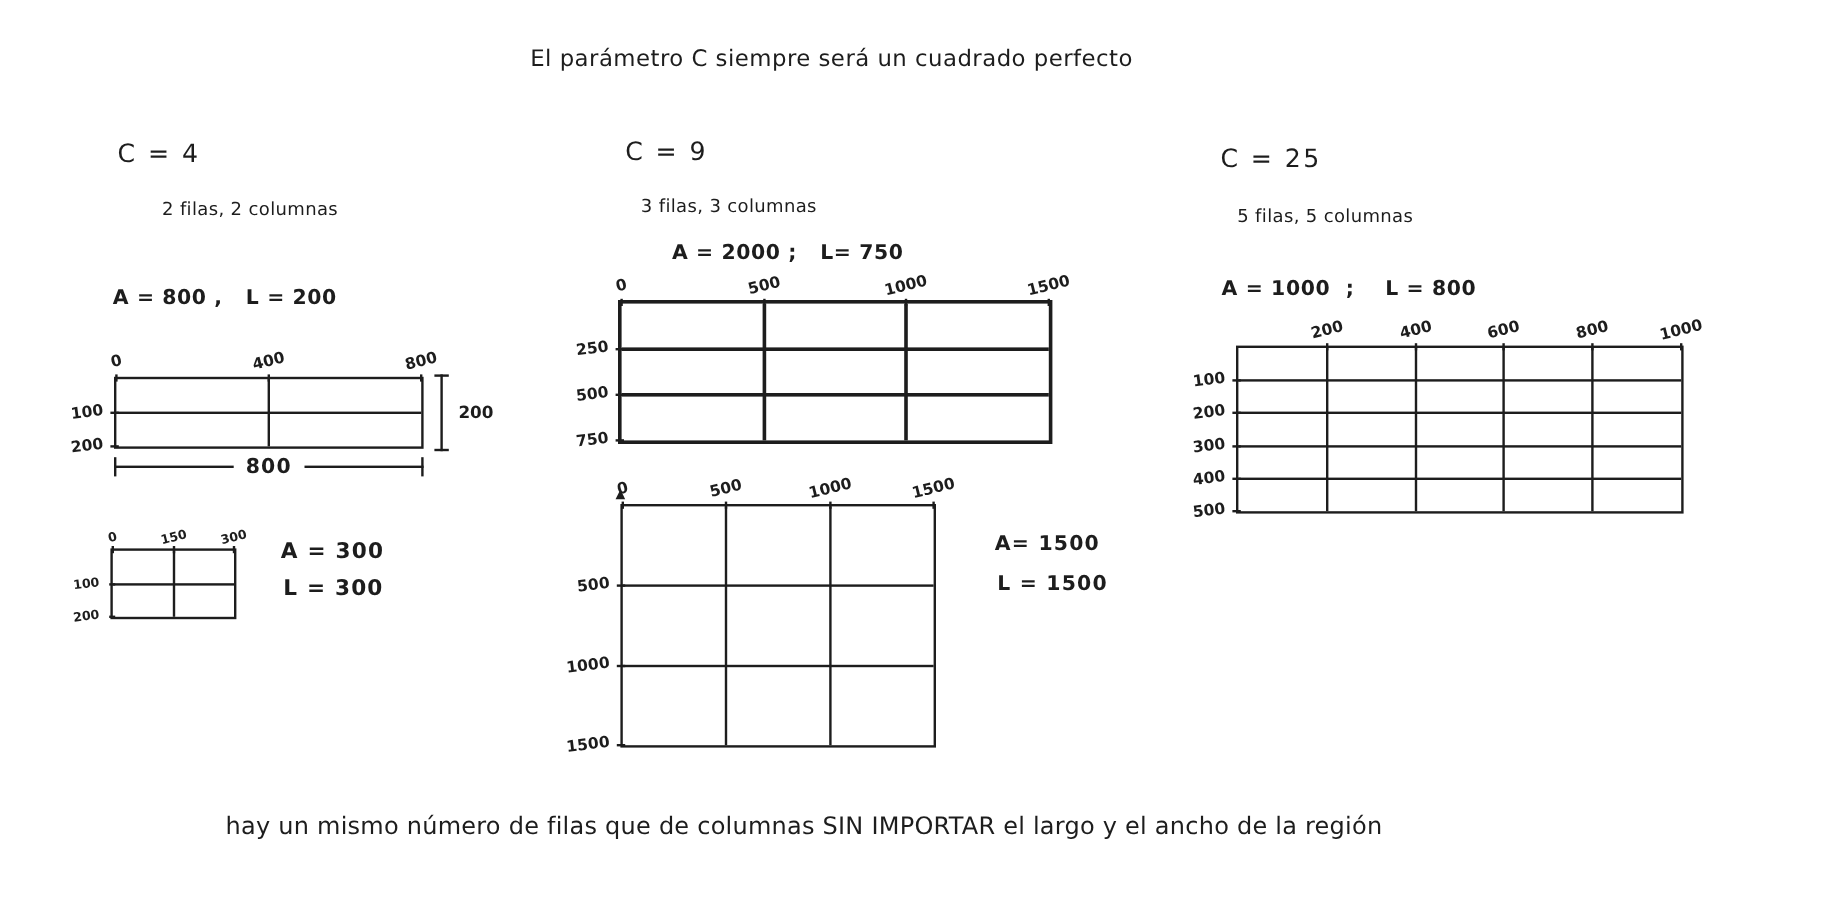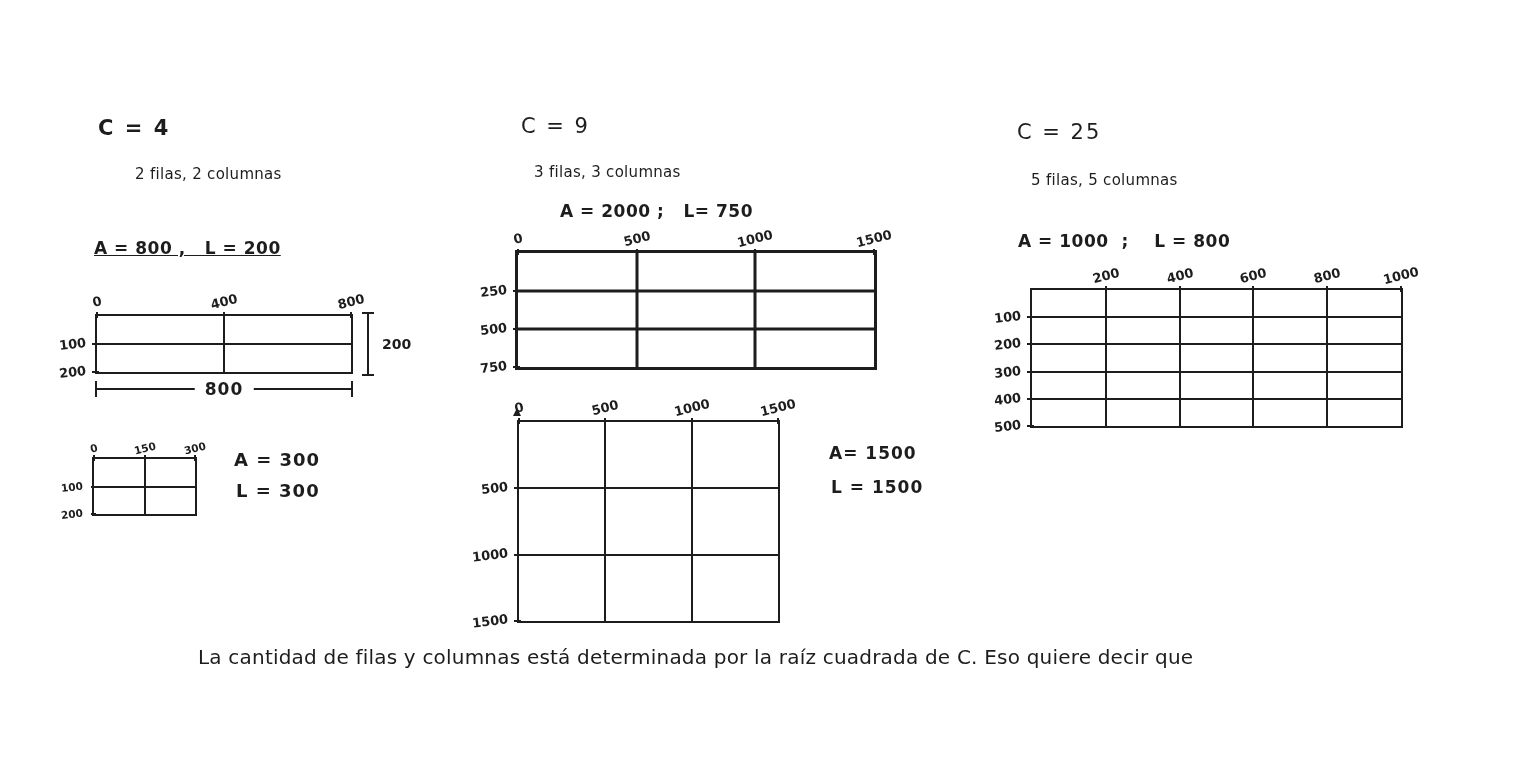--- a/index.html
+++ b/index.html
@@ -105,24 +105,25 @@
     border-left: 4px solid transparent;
     border-right: 4px solid transparent;
     border-bottom: 8px solid var(--ink);
   }
 </style>
 </head>
 <body>
 
 <div class="stage">
 
-
-  <div class="h" style="left:98px; top:116px;font-weight:bold;">C = 4</div>
+  <div class="title">El parámetro C siempre será un cuadrado perfecto</div>
+
+  <div class="h" style="left:98px; top:116px;">C = 4</div>
   <div class="sub" style="left:135px; top:165px;">2 filas, 2 columnas</div>
-  <div class="params" style="left:94px; top:238px;text-decoration:underline;">A = 800 ,   L = 200</div>
+  <div class="params" style="left:94px; top:238px;">A = 800 ,   L = 200</div>
 
   <div class="grid" style="left:95px; top:314px; width:258px; height:60px;">
       <div class="vline" style="left: 50%;"></div>
       <div class="hline" style="top: 50%;"></div>
       <span class="ticklabel top" style="left: 0%;">0</span>
       <i class="tick top" style="left: 0%;"></i>
       <span class="ticklabel top" style="left: 50%;">400</span>
       <i class="tick top" style="left: 50%;"></i>
       <span class="ticklabel top" style="left: 100%;">800</span>
       <i class="tick top" style="left: 100%;"></i>
@@ -242,15 +243,15 @@
       <span class="ticklabel left" style="top: 40%;">200</span>
       <i class="tick left" style="top: 40%;"></i>
       <span class="ticklabel left" style="top: 60%;">300</span>
       <i class="tick left" style="top: 60%;"></i>
       <span class="ticklabel left" style="top: 80%;">400</span>
       <i class="tick left" style="top: 80%;"></i>
       <span class="ticklabel left" style="top: 100%;">500</span>
       <i class="tick left" style="top: 100%;"></i>
     </div>
 
-  <div class="footer-line" style="left:198px; top:645px;">La cantidad de filas y columnas está determinada por la raíz cuadrada de C. Eso quiere decir que</div>
+  <div class="footer-line" style="left:188px; top:676px;">hay un mismo número de filas que de columnas SIN IMPORTAR el largo y el ancho de la región</div>
 
 </div>
 
 </body></html>

